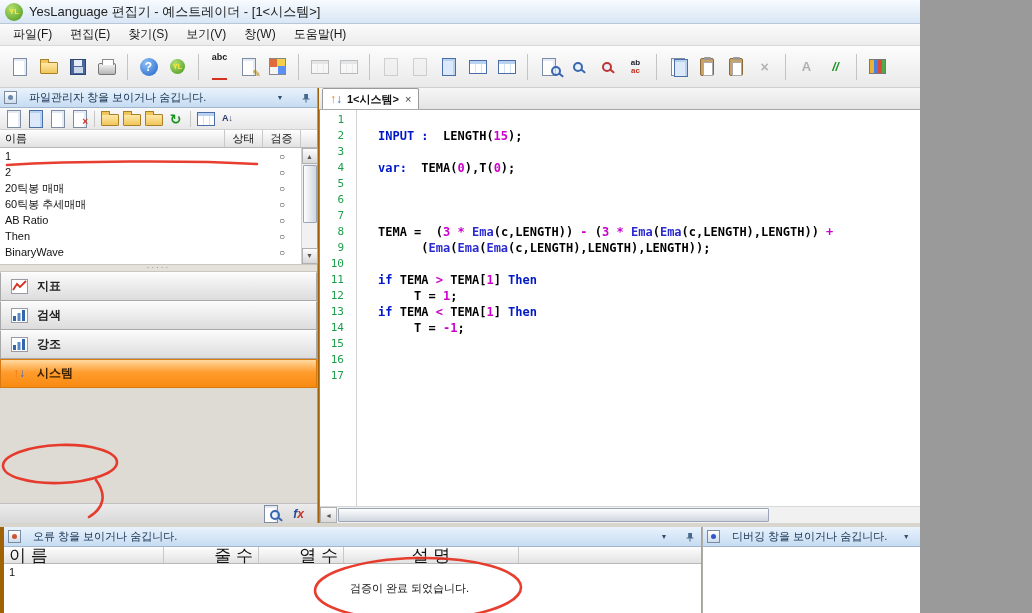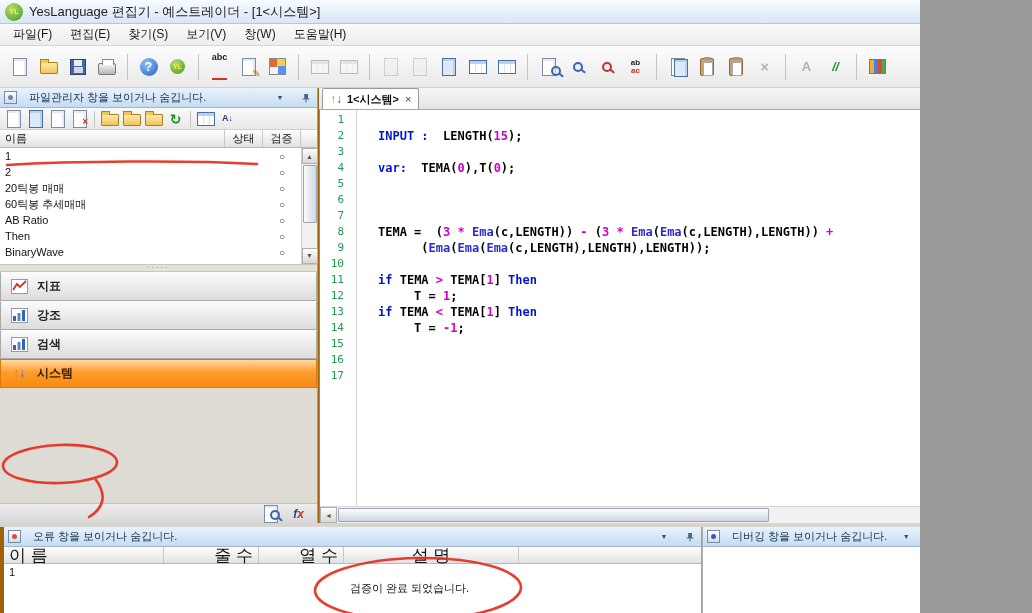--- a/index.html
+++ b/index.html
@@ -373,32 +373,32 @@
         </div>
         <div class="navbtn">
           <span class="nbic">
             <svg width="17" height="15" viewBox="0 0 17 15">
               <rect x="0.5" y="0.5" width="16" height="14" fill="#fff" stroke="#99a"></rect>
               <rect x="2" y="8" width="3" height="5" fill="#3366aa"></rect>
               <rect x="6.5" y="5" width="3" height="8" fill="#5588cc"></rect>
               <rect x="11" y="2" width="3" height="11" fill="#3366aa"></rect>
             </svg>
           </span>
-          <span>강조</span>
+          <span>검색</span>
         </div>
         <div class="navbtn">
           <span class="nbic">
             <svg width="17" height="15" viewBox="0 0 17 15">
               <rect x="0.5" y="0.5" width="16" height="14" fill="#fff" stroke="#99a"></rect>
               <rect x="2" y="8" width="3" height="5" fill="#3366aa"></rect>
               <rect x="6.5" y="5" width="3" height="8" fill="#5588cc"></rect>
               <rect x="11" y="2" width="3" height="11" fill="#3366aa"></rect>
             </svg>
           </span>
-          <span>검색</span>
+          <span>강조</span>
         </div>
         <div class="navbtn active">
           <span class="nbic">
             <span class="iud">
               <b>↑</b>
               <u>↓</u>
             </span>
           </span>
           <span>시스템</span>
         </div>

